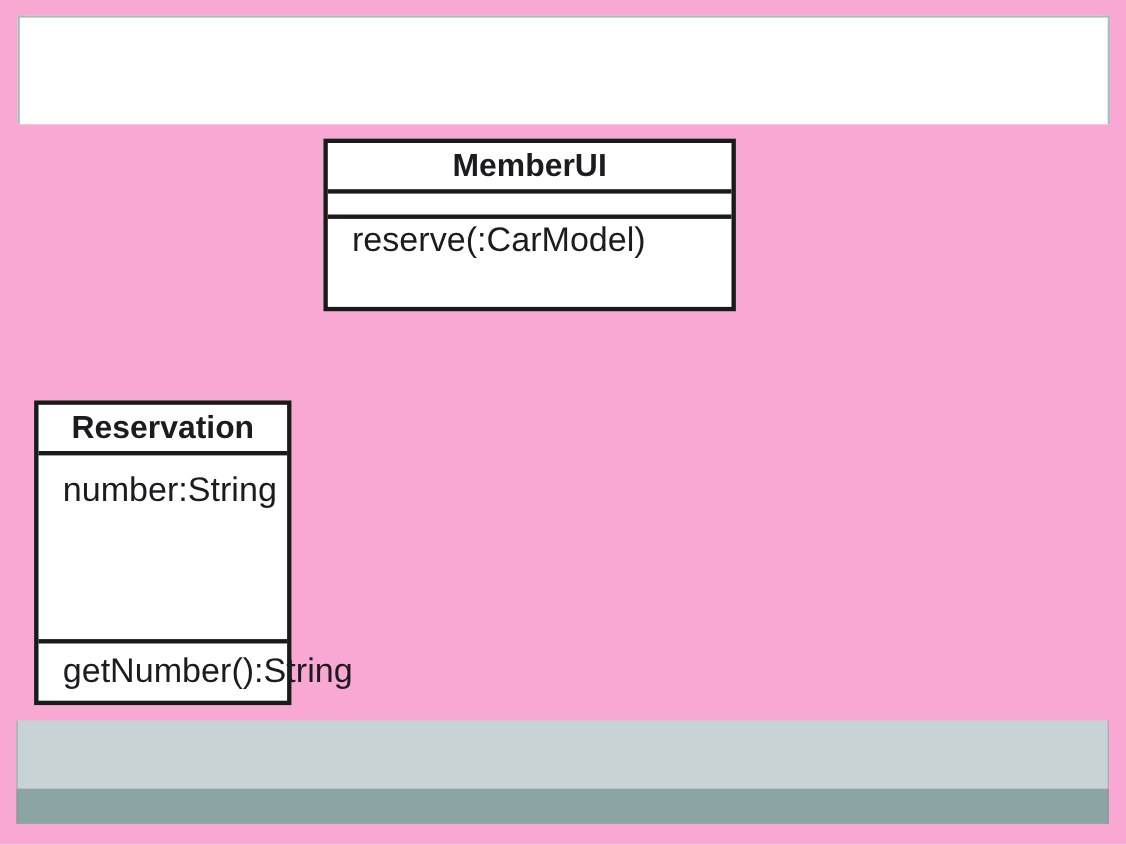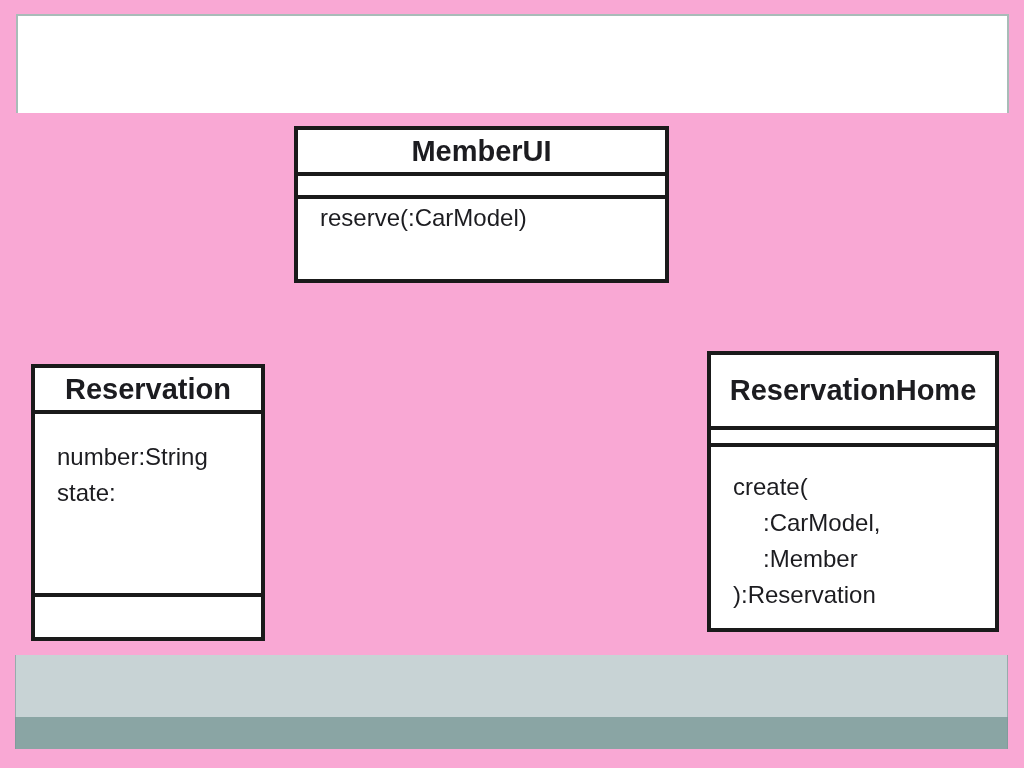--- a/index.html
+++ b/index.html
@@ -51,37 +51,37 @@
   }
   .uml-attrs {
     flex: 0 0 auto;
     border-bottom: 4px solid #1a1a1a;
     box-sizing: content-box;
   }
   .uml-methods {
     flex: 1 1 auto;
   }
   .member-line {
-    font-size: 24px;
+    font-size: 31px;
     line-height: 36px;
     padding-left: 22px;
     white-space: pre;
   }
   .member-line.indent {
     padding-left: 52px;
   }
 
   #box-memberui        { left: 294px; top: 126px; width: 375px; height: 157px; }
   #box-memberui .uml-title   { height: 42px; }
   #box-memberui .uml-attrs   { height: 19px; }
   #box-memberui .uml-methods { padding-top: 1px; }
 
   #box-reservation     { left: 31px;  top: 364px; width: 234px; height: 277px; }
   #box-reservation .uml-title   { height: 42px; }
-  #box-reservation .uml-attrs   { height: 154px; padding-top: 25px; }
+  #box-reservation .uml-attrs   { height: 154px; padding-top: 13px; }
   #box-reservation .uml-methods { padding-top: 7px; }
 
   #box-reservationhome { left: 707px; top: 351px; width: 292px; height: 281px; }
   #box-reservationhome .uml-title   { height: 71px; }
   #box-reservationhome .uml-attrs   { height: 13px; }
   #box-reservationhome .uml-methods { padding-top: 22px; }
 
   
   .footer-band {
     position: absolute;
@@ -106,31 +106,23 @@
     <div class="uml-attrs"></div>
     <div class="uml-methods">
       <div class="member-line">reserve(:CarModel)</div>
     </div>
   </div>
 
   <div class="uml-box" id="box-reservation">
     <div class="uml-title">Reservation</div>
     <div class="uml-attrs">
       <div class="member-line">number:String</div>
-      <div class="member-line">state:</div>
+    </div>
+    <div class="uml-methods">
+      <div class="member-line">getNumber():String</div>
     </div>
   </div>
 
-  <div class="uml-box" id="box-reservationhome">
-    <div class="uml-title">ReservationHome</div>
-    <div class="uml-attrs"></div>
-    <div class="uml-methods">
-      <div class="member-line">create(</div>
-      <div class="member-line indent">:CarModel,</div>
-      <div class="member-line indent">:Member</div>
-      <div class="member-line">):Reservation</div>
-    </div>
-  </div>
 
   <div class="footer-band" id="band-light" style="background-color: rgb(200, 211, 213);"></div>
   <div class="footer-band" id="band-dark" style="background-color: rgb(138, 165, 164);"></div>
 
 </div>
 
 </body></html>

